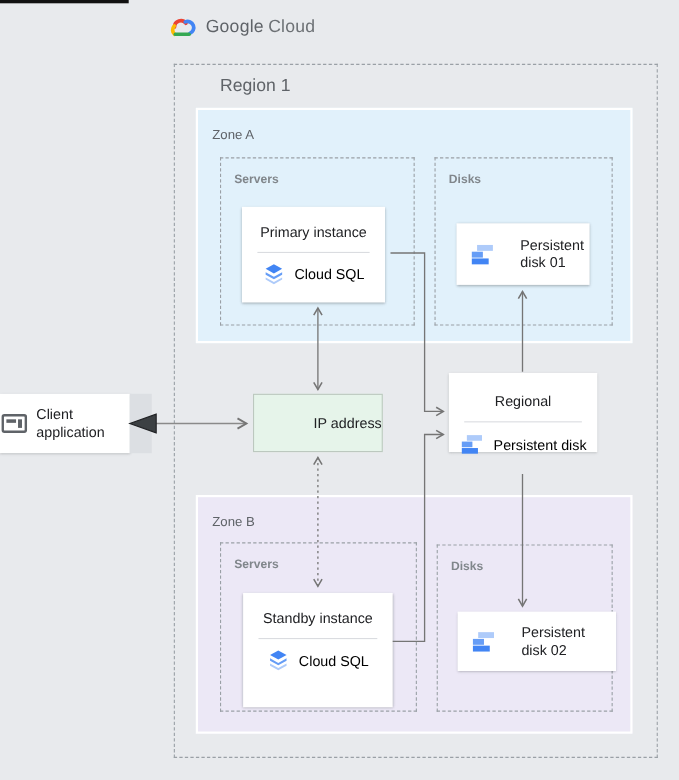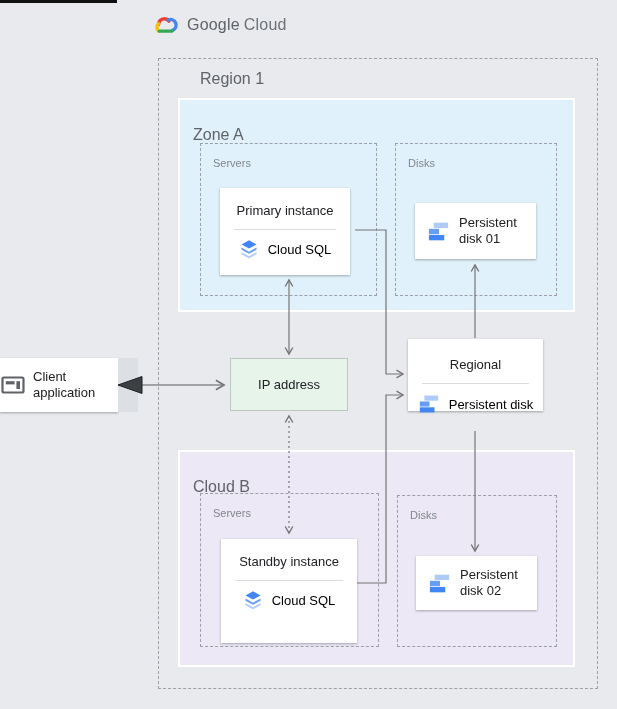--- a/index.html
+++ b/index.html
@@ -14,50 +14,50 @@
   .logo-text{font-size:16px;color:#5f6368;letter-spacing:.2px;}
   .logo-text .g{color:#5f6368;}
   .logo-text .c{color:#6d7175;margin-left:4px;}
 
   
   .region{left:158px;top:58px;width:438px;height:629px;border:1px dashed #9aa0a6;}
   .region-label{position:absolute;left:13px;top:11px;font-size:16px;color:#5f6368;margin-left:28px;}
   .zone{border:2px solid #ffffff;}
   .zone-a{left:178px;top:98px;width:393px;height:210px;background:#e1f1fb;}
   .zone-b{left:178px;top:450px;width:393px;height:213px;background:#ece8f6;}
-  .zone-label{position:absolute;left:13px;top:15px;font-size:16px;color:#5f6368;margin-top:11px;}
+  .zone-label{position:absolute;left:13px;top:15px;font-size:12px;color:#5f6368;}
   .dashed-box{border:1px dashed #9aa0a6;}
-  .inner-label{position:absolute;left:12px;top:13px;font-size:11px;color:#80868b;}
+  .inner-label{position:absolute;left:12px;top:13px;font-size:11px;color:#80868b;font-weight:bold;}
   .servers-a{left:200px;top:143px;width:175px;height:151px;}
   .disks-a{left:395px;top:143px;width:160px;height:151px;}
   .servers-b{left:200px;top:493px;width:177px;height:152px;}
   .disks-b{left:397px;top:495px;width:158px;height:150px;}
 
   
   .card{background:#fff;box-shadow:0 1px 2px rgba(60,64,67,.3),0 1px 3px rgba(60,64,67,.12);}
   .instance-card{display:flex;flex-direction:column;align-items:center;padding-top:15px;box-sizing:border-box;}
   .card-primary{left:220px;top:188px;width:130px;height:87px;}
   .card-standby{left:221px;top:539px;width:136px;height:104px;}
   .card-regional{left:408px;top:339px;width:135px;height:72px;padding-top:18px;}
   .instance-title{font-size:13px;color:#202124;}
   .divider{width:79%;border-top:1px solid #dadce0;margin:11px 0 9px;}
   .product-row{display:flex;align-items:center;gap:9px;}
   .product-label{font-size:13px;color:#000000;}
 
-  .disk-card{display:flex;align-items:center;gap:9px;padding-left:12px;box-sizing:border-box;}
+  .disk-card{display:flex;align-items:center;gap:23px;padding-left:12px;box-sizing:border-box;}
   .card-disk01{left:415px;top:203px;width:121px;height:56px;}
-  .card-disk02{left:416px;top:556px;width:121px;height:54px;}
+  .card-disk02{left:416px;top:556px;width:144px;height:54px;}
   .disk-label{font-size:13px;color:#202124;line-height:1.25;width:70px;}
 
   .card-client{left:0px;top:358px;width:118px;height:54px;display:flex;align-items:center;gap:8px;padding-left:1px;box-sizing:border-box;}
   .client-label{font-size:13px;color:#202124;line-height:1.25;width:70px;}
   .client-pad{left:118px;top:358px;width:20px;height:54px;background:#dcdfe3;}
 
   .ip-box{left:230px;top:358px;width:118px;height:53px;background:#e6f4ea;border:1px solid #bcc8bf;
-          display:flex;align-items:center;justify-content:center;box-sizing:border-box;}
+          display:flex;align-items:center;justify-content:flex-end;box-sizing:border-box;}
   .ip-label{font-size:13px;color:#202124;}
 
   svg.overlay{position:absolute;left:0;top:0;width:617px;height:709px;pointer-events:none;z-index:10;}
   .icon{display:inline-flex;line-height:0;}
 </style>
 </head>
 <body>
 
 <div id="stage">
 
@@ -83,21 +83,21 @@
     <span class="zone-label">Zone A</span>
   </div>
   <div class="abs dashed-box servers-a">
     <span class="inner-label">Servers</span>
   </div>
   <div class="abs dashed-box disks-a">
     <span class="inner-label">Disks</span>
   </div>
 
   <div class="abs zone zone-b">
-    <span class="zone-label">Cloud B</span>
+    <span class="zone-label">Zone B</span>
   </div>
   <div class="abs dashed-box servers-b">
     <span class="inner-label">Servers</span>
   </div>
   <div class="abs dashed-box disks-b">
     <span class="inner-label">Disks</span>
   </div>
 
   <div class="abs card instance-card card-primary">
     <span class="instance-title">Primary instance</span>

